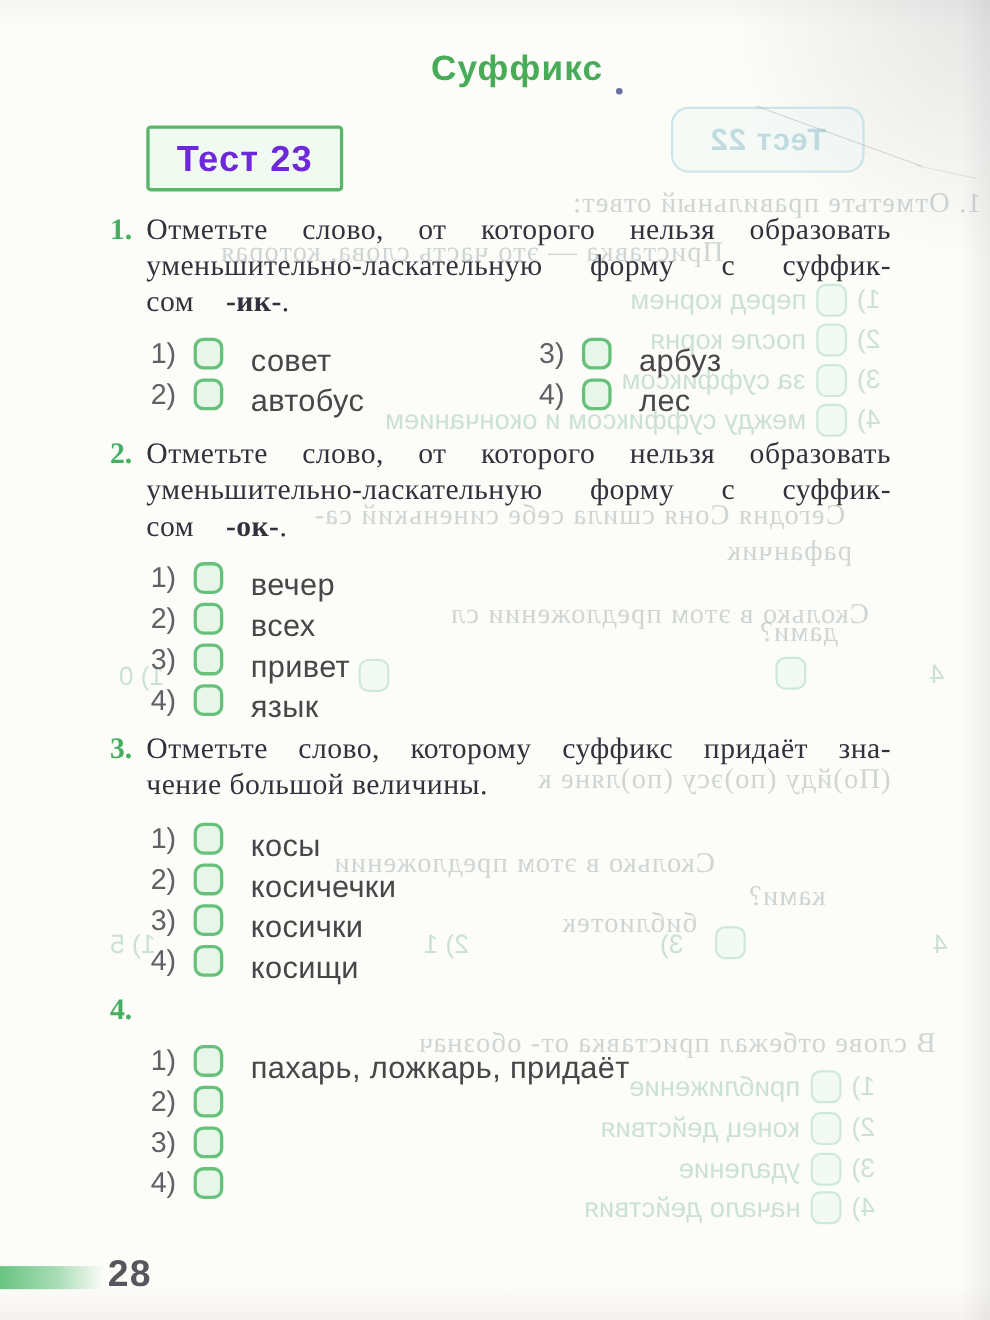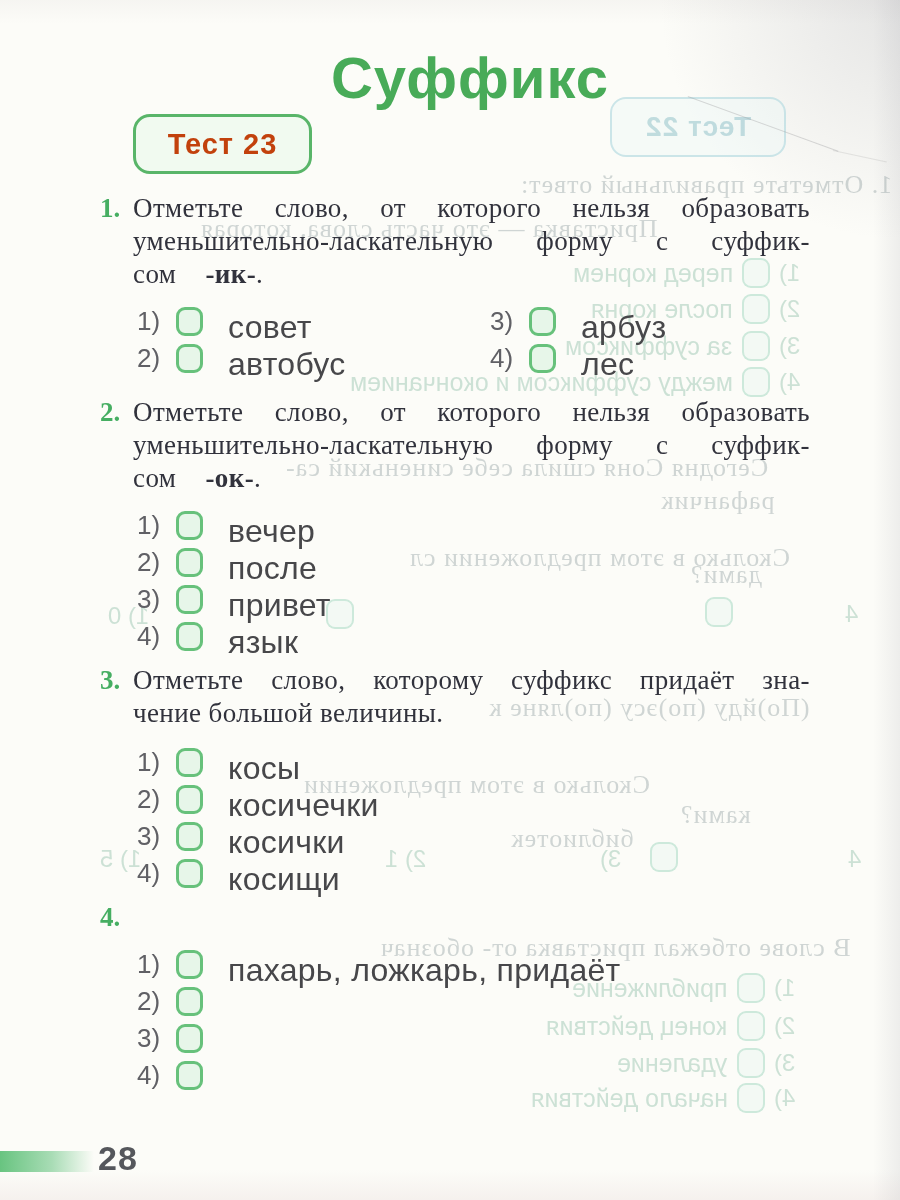--- a/index.html
+++ b/index.html
@@ -9,28 +9,28 @@
       radial-gradient(circle at 100% 0%, rgba(175,175,182,0.30) 0%, rgba(175,175,182,0) 16%),
       linear-gradient(to left, rgba(185,185,190,0.22) 0%, rgba(185,185,190,0) 3%),
       linear-gradient(to bottom, rgba(200,195,195,0.12) 0%, rgba(200,195,195,0) 2%, rgba(200,195,195,0) 97.5%, rgba(215,190,190,0.18) 100%),
       #fcfcf8;
     font-family:"Liberation Sans", sans-serif;
   }
 
   
   .title {
     position:absolute; left:100px; top:44px; width:740px;
-    text-align:center; font-size:58px; font-weight:bold; letter-spacing:1px;
+    text-align:center; font-size:32px; font-weight:bold; letter-spacing:1px;
     color:#48ab58; font-family:"Liberation Sans", sans-serif;
   }
   .badge {
     position:absolute; left:133px; top:114px; width:173px; height:54px;
-    border:3px solid #59b569; border-radius:17px; background:#f1faf0;
+    border:3px solid #59b569; border-radius:4px; background:#f1faf0;
     display:flex; align-items:center; justify-content:center;
-    font-size:29px; font-weight:bold; color:#c2410c; letter-spacing:1px;
+    font-size:33px; font-weight:bold; color:#6d28d9; letter-spacing:1px;
   }
 
   
   .q { position:absolute; left:100px; width:712px; }
   .q-head { display:flex; }
   .q-num {
     width:33px; flex:0 0 33px; font-family:"Liberation Serif", serif;
     font-weight:bold; font-size:27px; line-height:33px; color:#46ae62;
   }
   .q-text {
@@ -46,21 +46,21 @@
     grid-template-rows:repeat(2,37px); grid-auto-flow:column;
   }
   .opt { display:flex; align-items:center; height:37px; padding-left:37px; }
   .opt-num { width:26px; flex:0 0 26px; margin-right:13px;
     font-size:26px; color:#606065; }
   .cb {
     width:27px; height:29px; flex:0 0 27px; margin-right:25px;
     border:3px solid #67c17b; border-radius:9px; background:#e7f6e9;
     box-sizing:border-box;
   }
-  .opt-label { font-size:32px; color:#47474a; letter-spacing:0.3px;margin-top:12px; }
+  .opt-label { font-size:28px; color:#47474a; letter-spacing:0.3px;margin-top:12px; }
 
   
   .footer-bar {
     position:absolute; left:0; top:1151px; width:94px; height:21px;
     background:linear-gradient(to right, #68c480 0%, #a8dcb5 55%, rgba(255,255,255,0) 100%);
   }
   .page-num {
     position:absolute; left:98px; top:1139px; font-size:34px; font-weight:bold;
     color:#55575c; letter-spacing:1px;
   }
@@ -226,21 +226,21 @@
     </div>
     <div class="opts">
       <div class="opt">
         <span class="opt-num">1)</span>
         <span class="cb"></span>
         <span class="opt-label">вечер</span>
       </div>
       <div class="opt">
         <span class="opt-num">2)</span>
         <span class="cb"></span>
-        <span class="opt-label">после</span>
+        <span class="opt-label">всех</span>
       </div>
       <div class="opt">
         <span class="opt-num">3)</span>
         <span class="cb"></span>
         <span class="opt-label">привет</span>
       </div>
       <div class="opt">
         <span class="opt-num">4)</span>
         <span class="cb"></span>
         <span class="opt-label">язык</span>

